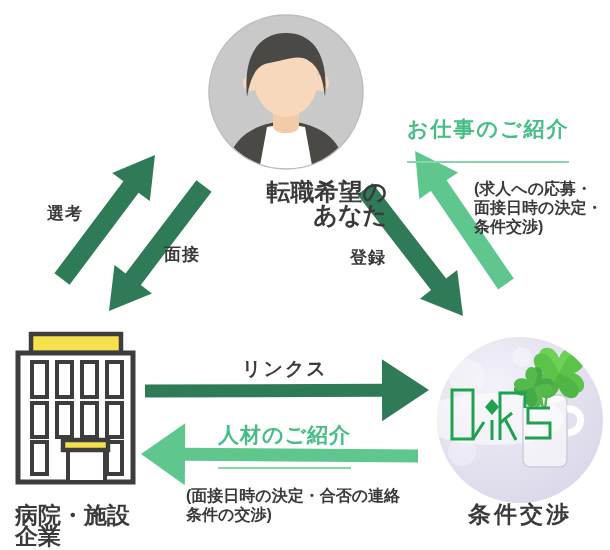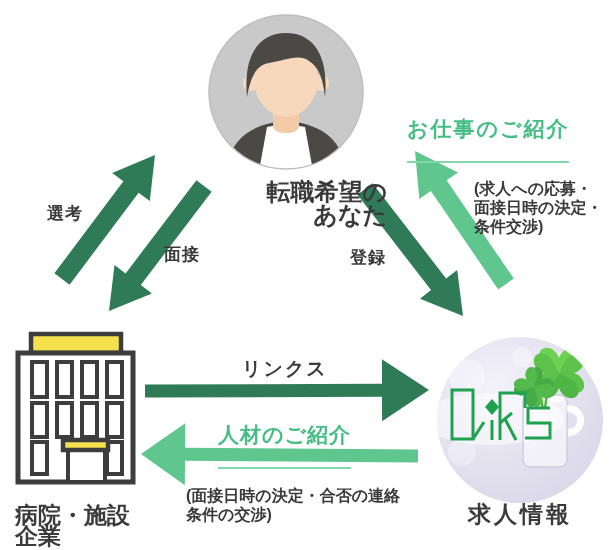--- a/index.html
+++ b/index.html
@@ -156,15 +156,15 @@
 
   <div class="label green-link" id="lbl-candidate-intro">人材のご紹介</div>
   <div class="note" id="note-candidate-intro">(面接日時の決定・合否の連絡
 条件の交渉)</div>
 
   <div class="label" id="lbl-hospital">
     <div>病院・施設</div>
     <div>企業</div>
   </div>
 
-  <div class="label" id="lbl-links">求人情報</div>
+  <div class="label" id="lbl-links">条件交渉</div>
 
 </div>
 
 </body></html>

